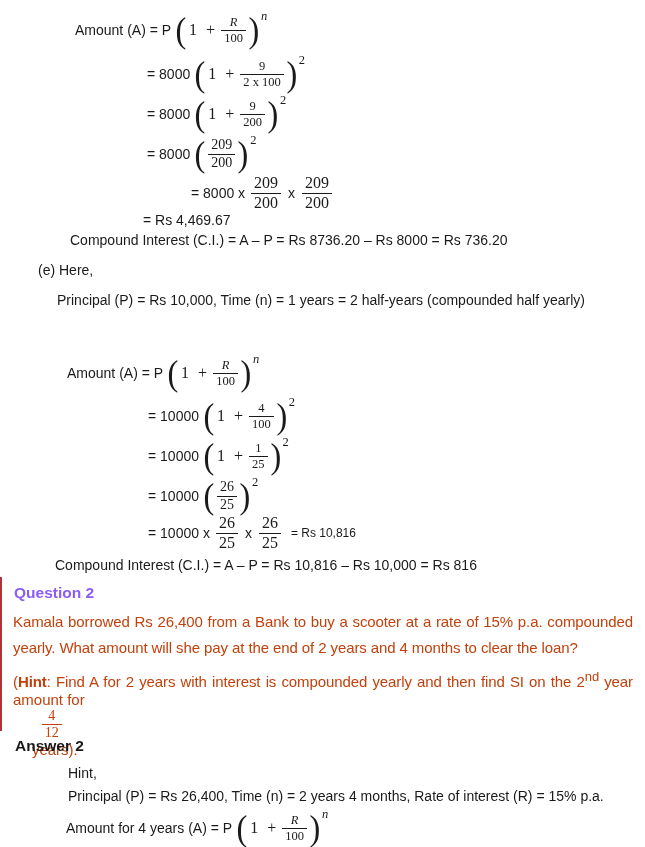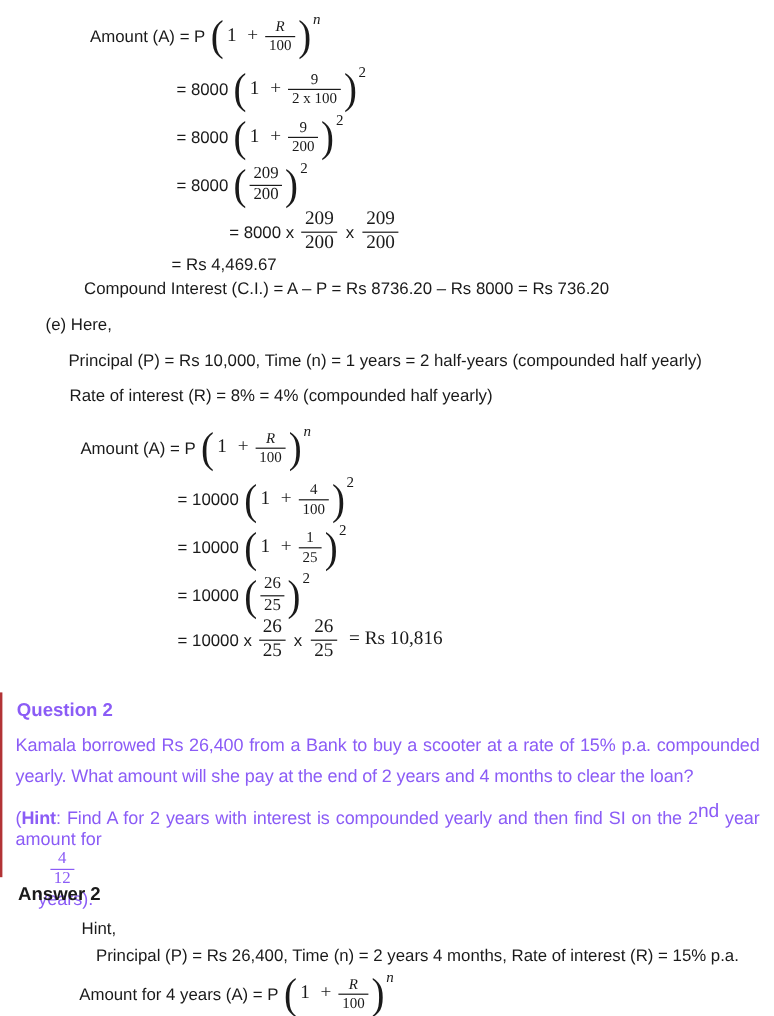--- a/index.html
+++ b/index.html
@@ -4,42 +4,42 @@
 <style>
   html,body { margin:0; padding:0; background:#ffffff; }
   .page {
     position:relative; width:645px; height:847px; background:#ffffff;
     font-family:"Liberation Sans", sans-serif; color:#1a1a1a; overflow:hidden;
   }
   .row { position:absolute; white-space:nowrap; }
   .plain { font-size:14px; }
   .bold { font-weight:bold; }
   .heading { font-size:15.5px; font-weight:bold; }
-  .red { color:#8b5cf6; }
+  .red { color:#c2410c; }
   .red-dark { color:#8b5cf6; }
   
   .mline { display:flex; align-items:center; height:44px; }
   .mtext { font-size:14px; margin-right:4px; }
   .inner { font-family:"Liberation Serif", serif; font-size:16px; word-spacing:5px; margin:0 4px 0 2px; }
   .paren { font-family:"Liberation Serif", serif; font-size:36px; line-height:42px; font-weight:400; transform:scaleX(0.9); }
   .frac { display:inline-flex; flex-direction:column; align-items:center;
           font-family:"Liberation Serif", serif; font-size:12.5px; line-height:1.15; margin:0 2px; }
   .frac .num { padding:0 3px; }
   .frac .den { border-top:1px solid currentColor; padding:0 3px; }
   .frac.md { font-size:14px; }
   .frac.lg { font-size:16px; }
   .sup { font-family:"Liberation Serif", serif; font-size:12.5px; line-height:1;
          align-self:flex-start; position:relative; top:2px; margin-left:1px; }
   .it { font-style:italic; }
   .times { font-size:14px; margin:0 5px; }
-  .rhs { font-size:16px; margin-left:8px;font-family:Liberation Serif, serif; }
+  .rhs { font-size:12px; margin-left:8px; }
   
   .para { font-size:15px; letter-spacing:-0.1px; line-height:22px; }
   .jfill { left:13px; right:12px; text-align:justify; text-align-last:justify; white-space:normal; }
-  .supsm { font-size:16px; vertical-align:super; }
+  .supsm { font-size:13px; vertical-align:super; }
   .hintline { display:flex; align-items:center; height:40px; font-size:15px; }
   .hintline .pre { margin-right:6px; }
   .hintline .post { margin-left:6px; }
   .edge-bar { position:absolute; left:0; width:2px; background:#b23335; }
 </style>
 </head>
 <body>
 
 <div class="page">
 
@@ -101,21 +101,20 @@
         <span class="num">209</span>
         <span class="den">200</span>
       </span>
   </div>
 
   <div class="row plain" style="left:143px; top:212px;">= Rs 4,469.67</div>
   <div class="row plain" style="left:70px; top:232px;">Compound Interest (C.I.) = A – P = Rs 8736.20 – Rs 8000 = Rs 736.20</div>
 
   <div class="row plain" style="left:38px; top:262px;">(e) Here,</div>
   <div class="row plain" style="left:57px; top:292px;">Principal (P) = Rs 10,000, Time (n) = 1 years = 2 half-years (compounded half yearly)</div>
-  <div class="row plain" style="left:58px; top:321px;">Rate of interest (R) = 8% = 4% (compounded half yearly)</div>
 
   <div class="row mline" style="left:67px; top:351px;">
     <span class="mtext">Amount (A) = P</span>
     <span class="paren">(</span>
     <span class="inner">1 +</span>
     <span class="frac">
         <span class="num it">R</span>
         <span class="den">100</span>
       </span>
     <span class="paren">)</span>
@@ -164,20 +163,21 @@
         <span class="den">25</span>
       </span>
     <span class="times">x</span>
     <span class="frac lg">
         <span class="num">26</span>
         <span class="den">25</span>
       </span>
     <span class="rhs">= Rs 10,816</span>
   </div>
 
+  <div class="row plain" style="left:55px; top:557px;">Compound Interest (C.I.) = A – P = Rs 10,816 – Rs 10,000 = Rs 816</div>
 
   <div class="edge-bar" style="top:577px; height:154px;"></div>
 
   <div class="row heading red-dark" style="left:14px; top:584px;">Question 2</div>
 
   <div class="row para red jfill" style="top:611px;">Kamala borrowed Rs 26,400 from a Bank to buy a scooter at a rate of 15% p.a. compounded</div>
   <div class="row para red" style="left:13px; top:637px;">yearly. What amount will she pay at the end of 2 years and 4 months to clear the loan?</div>
 
   <div class="row para red jfill" style="top:666px;"><span>(</span><span class="bold">Hint</span><span>: Find A for 2 years with interest is compounded yearly and then find SI on the 2</span><span class="supsm">nd</span><span> year</span></div>
 
@@ -185,21 +185,21 @@
     <span class="pre">amount for</span>
     <span class="frac md">
         <span class="num">4</span>
         <span class="den">12</span>
       </span>
     <span class="post">years).</span>
   </div>
 
   <div class="row heading" style="left:15px; top:737px;">Answer 2</div>
   <div class="row plain" style="left:68px; top:765px;">Hint,</div>
-  <div class="row plain" style="left:80px; top:788px;">Principal (P) = Rs 26,400, Time (n) = 2 years 4 months, Rate of interest (R) = 15% p.a.</div>
+  <div class="row plain" style="left:68px; top:788px;">Principal (P) = Rs 26,400, Time (n) = 2 years 4 months, Rate of interest (R) = 15% p.a.</div>
 
   <div class="row mline" style="left:66px; top:806px;">
     <span class="mtext">Amount for 4 years (A) = P</span>
     <span class="paren">(</span>
     <span class="inner">1 +</span>
     <span class="frac">
         <span class="num it">R</span>
         <span class="den">100</span>
       </span>
     <span class="paren">)</span>

